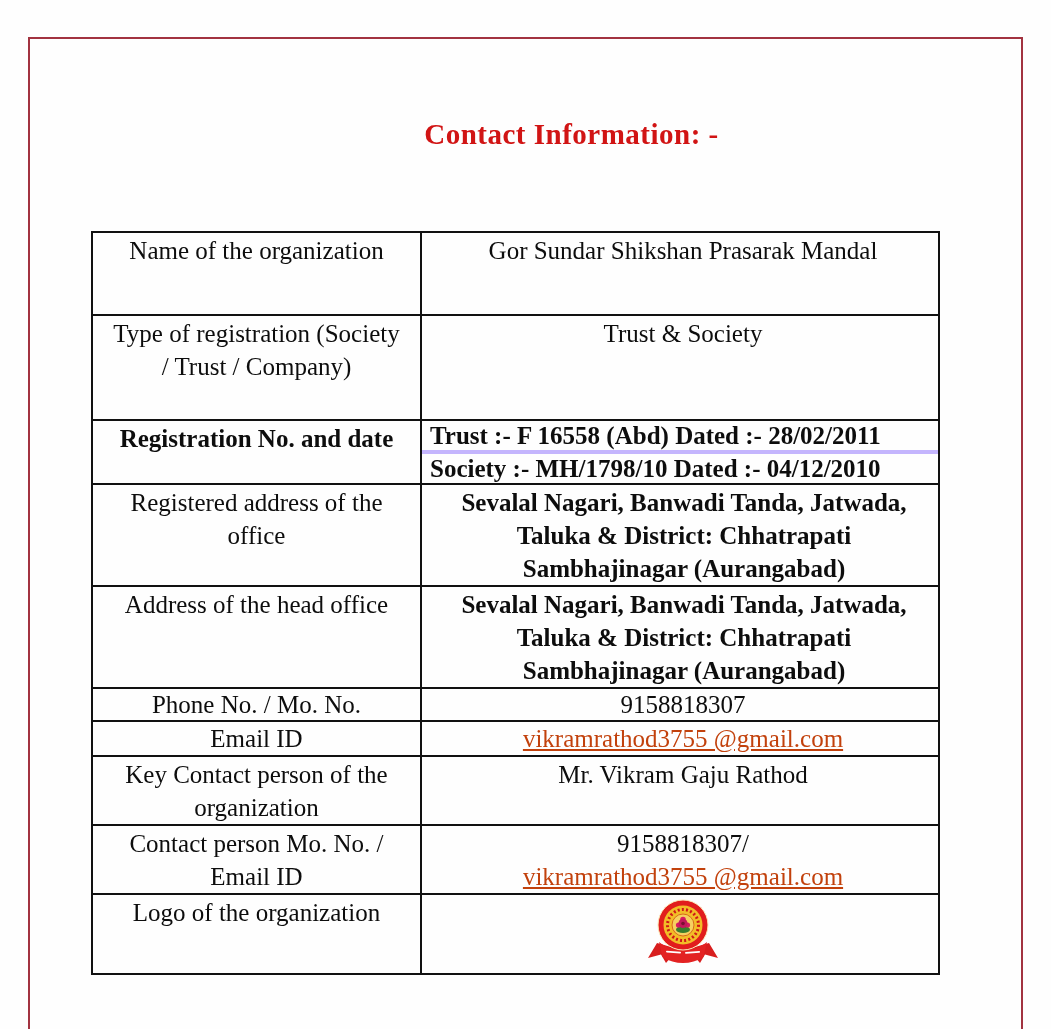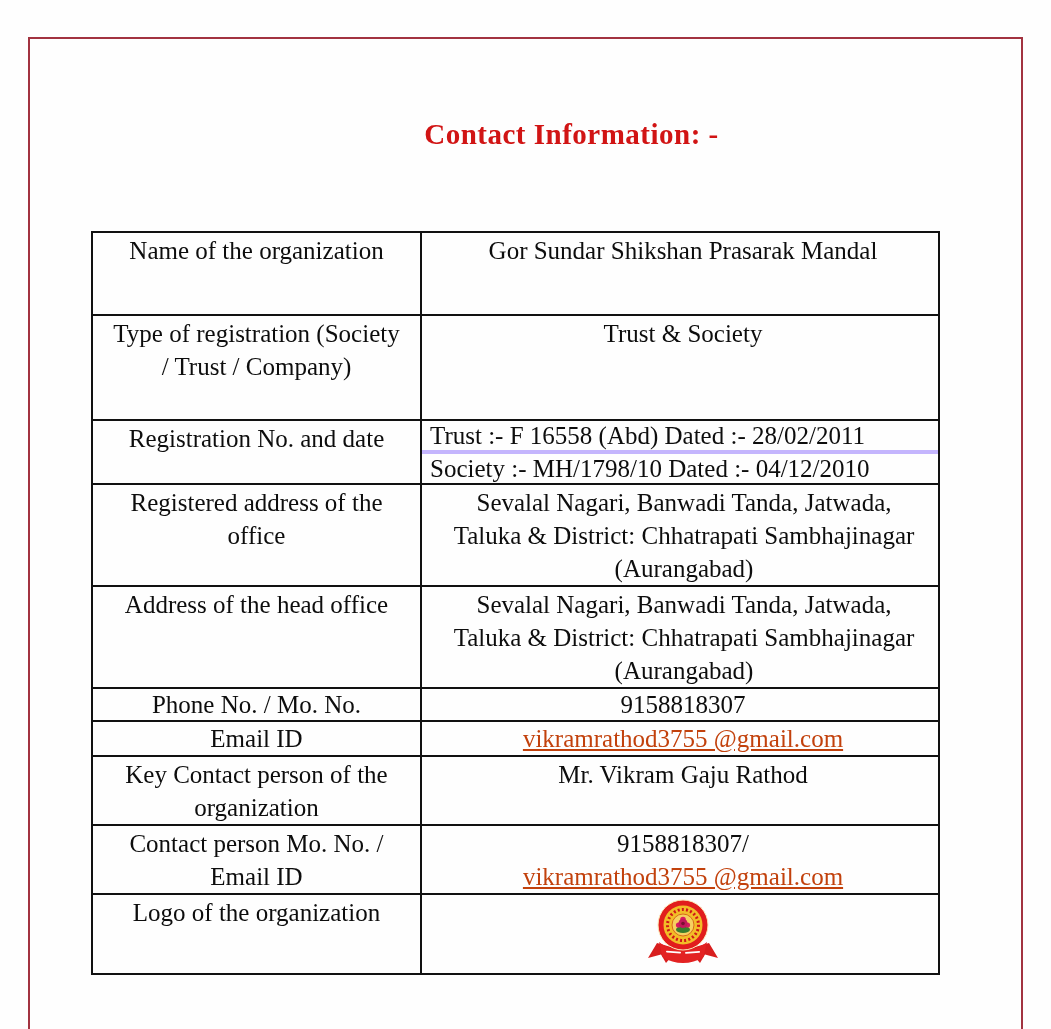--- a/index.html
+++ b/index.html
@@ -47,25 +47,25 @@
   .info-table col.c1 { width: 329px; }
   .info-table col.c2 { width: 518px; }
   .info-table td {
     border: 2px solid #111;
     vertical-align: top;
     text-align: center;
     padding: 1px 6px 0 12px;
     overflow: hidden;
   }
   .info-table td.lbl { padding: 1px 14px 0 14px; }
-  .info-table td.addr { padding: 1px 22px 0 30px; }
+  .info-table td.addr { padding: 1px 22px 0 30px; font-weight: bold; }
 
   tr.r-name  td { height: 80px; }
   tr.r-type  td { height: 102px; }
-  tr.r-reg   td { height: 58px; }
+  tr.r-reg   td { height: 58px; font-weight: bold; }
   tr.r-addr1 td { height: 98px; }
   tr.r-addr2 td { height: 98px; }
   tr.r-phone td { height: 30px; line-height: 30px; }
   tr.r-email td { height: 32px; line-height: 31px; }
   tr.r-key   td { height: 64px; }
   tr.r-cme   td { height: 65px; }
   tr.r-logo  td { height: 73px; }
 
   td.reg-cell { padding: 0; }
   .reg-line {

